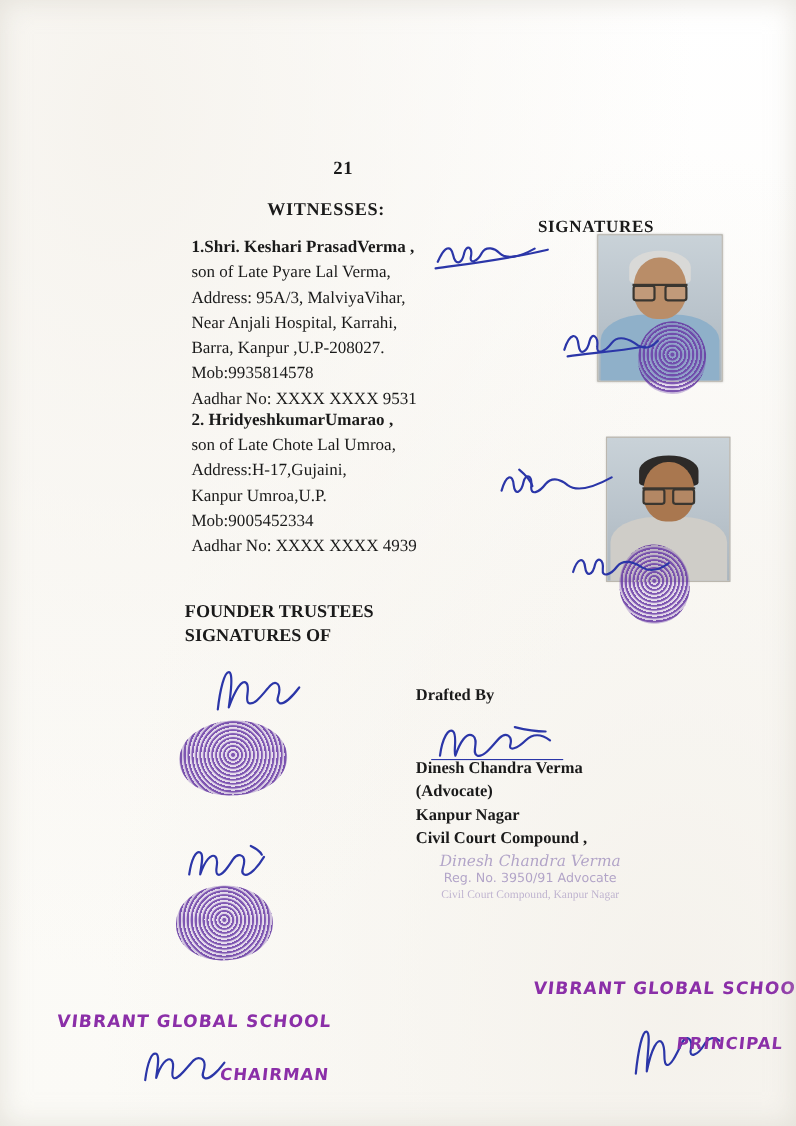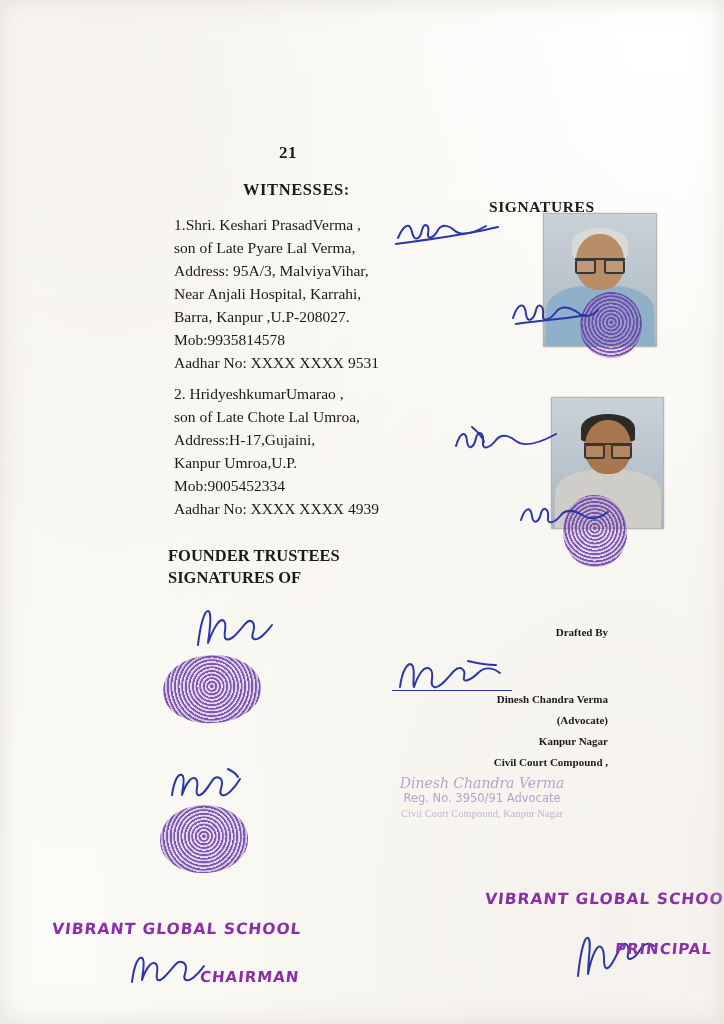--- a/index.html
+++ b/index.html
@@ -40,20 +40,21 @@
 
   .page-number {
     position: absolute;
     top: 143px;
     left: 0;
     width: 576px;
     text-align: center;
     font-weight: bold;
     font-size: 17px;
     letter-spacing: 0.5px;
+    padding-left: 24px;
   }
 
   .witness-heading {
     position: absolute;
     top: 180px;
     left: 243px;
     font-weight: bold;
     font-size: 16.5px;
     letter-spacing: 0.6px;
   }
@@ -65,41 +66,41 @@
     font-size: 15.5px;
     letter-spacing: 0.6px;
   }
 
   .witness-block {
     position: absolute;
     font-size: 15.5px;
     line-height: 23px;
   }
   .witness-block .name {
-    font-weight: normal;
+    font-weight: bold;
   }
   #witness-1 { top: 213px; left: 174px; }
-  #witness-2 { top: 382px; left: 174px; }
+  #witness-2 { top: 370px; left: 174px; }
 
   .trustee-heading {
     position: absolute;
     top: 545px;
     left: 168px;
     font-weight: bold;
     font-size: 16.5px;
     line-height: 22px;
   }
 
   .drafted-block {
     position: absolute;
     top: 622px;
     left: 378px;
     width: 230px;
-    text-align: right;
-    font-size: 11px;
+    text-align: left;
+    font-size: 15px;
     line-height: 21px;
     font-weight: bold;
   }
   .drafted-block .drafted-by {
     margin-bottom: 46px;
   }
 
   
   .photo {
     position: absolute;

